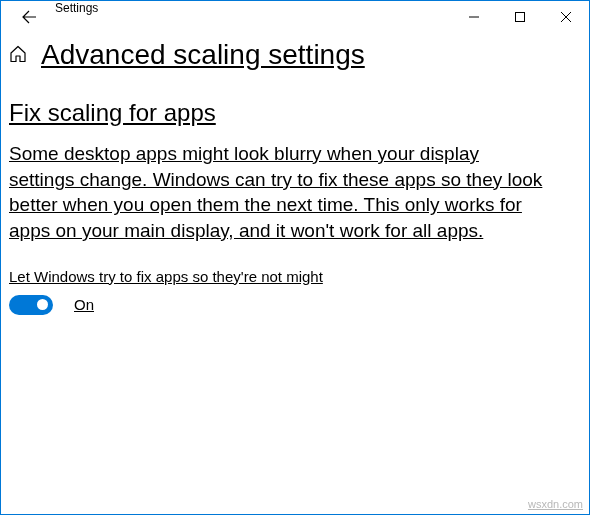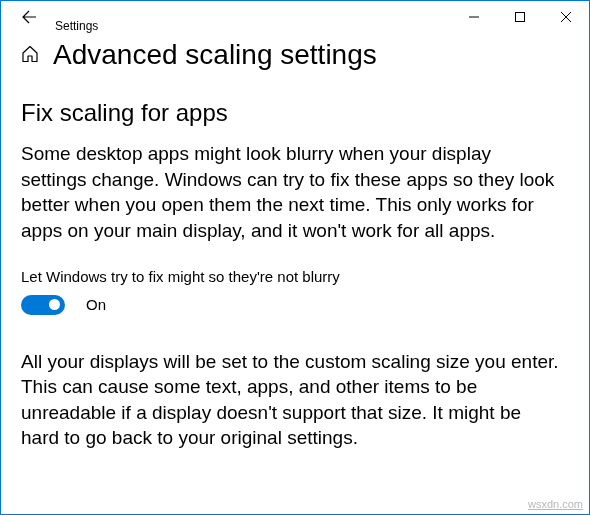--- a/index.html
+++ b/index.html
@@ -11,21 +11,21 @@
     body {
       width: 590px;
       height: 515px;
       background: #ffffff;
       border: 1px solid #0078d7;
       position: relative;
       overflow: hidden;
     }
     .titlebar {
       display: flex;
-      align-items: flex-end;
+      align-items: flex-start;
       height: 32px;
       padding-left: 8px;
       color: #000;
     }
     .back-btn {
       width: 40px;
       height: 32px;
       display: flex;
       align-items: center;
       justify-content: center;
@@ -45,21 +45,22 @@
       height: 32px;
       display: flex;
       align-items: center;
       justify-content: center;
       font-size: 10px;
       font-family: monospace;
       cursor: default;
     }
     .win-control svg { display:block; }
     .content {
-      padding: 6px 20px 20px 20px;
+      padding: 6px 20px 20px 8px;
+      text-decoration: underline;
     }
     .header-row {
       display: flex;
       align-items: center;
       gap: 14px;
       margin-bottom: 28px;
     }
     .home-icon {
       font-size: 18px;
       line-height: 1;
@@ -158,24 +159,23 @@
       <svg width="18" height="18" viewBox="0 0 18 18">
           <path d="M2 8 L9 1.5 L16 8 L16 16.5 L11 16.5 L11 11 L7 11 L7 16.5 L2 16.5 Z" stroke="#000" stroke-width="1.2" fill="none" stroke-linejoin="round"></path>
         </svg>
     </div>
     <h1 class="page-title">Advanced scaling settings</h1>
   </div>
 
   <h2 class="section-title">Fix scaling for apps</h2>
   <p class="body-text">Some desktop apps might look blurry when your display settings change. Windows can try to fix these apps so they look better when you open them the next time. This only works for apps on your main display, and it won't work for all apps.</p>
 
-  <div class="toggle-label">Let Windows try to fix might so they're not blurry</div>
+  <div class="toggle-label">Let Windows try to fix apps so they're not might</div>
   <div class="toggle-row">
     <div class="toggle">
       <div class="toggle-knob"></div>
     </div>
     <div class="toggle-state">On</div>
   </div>
 
-  <p class="body-text">All your displays will be set to the custom scaling size you enter. This can cause some text, apps, and other items to be unreadable if a display doesn't support that size. It might be hard to go back to your original settings.</p>
 </div>
 
 <div class="watermark">wsxdn.com</div>
 
 </body></html>

